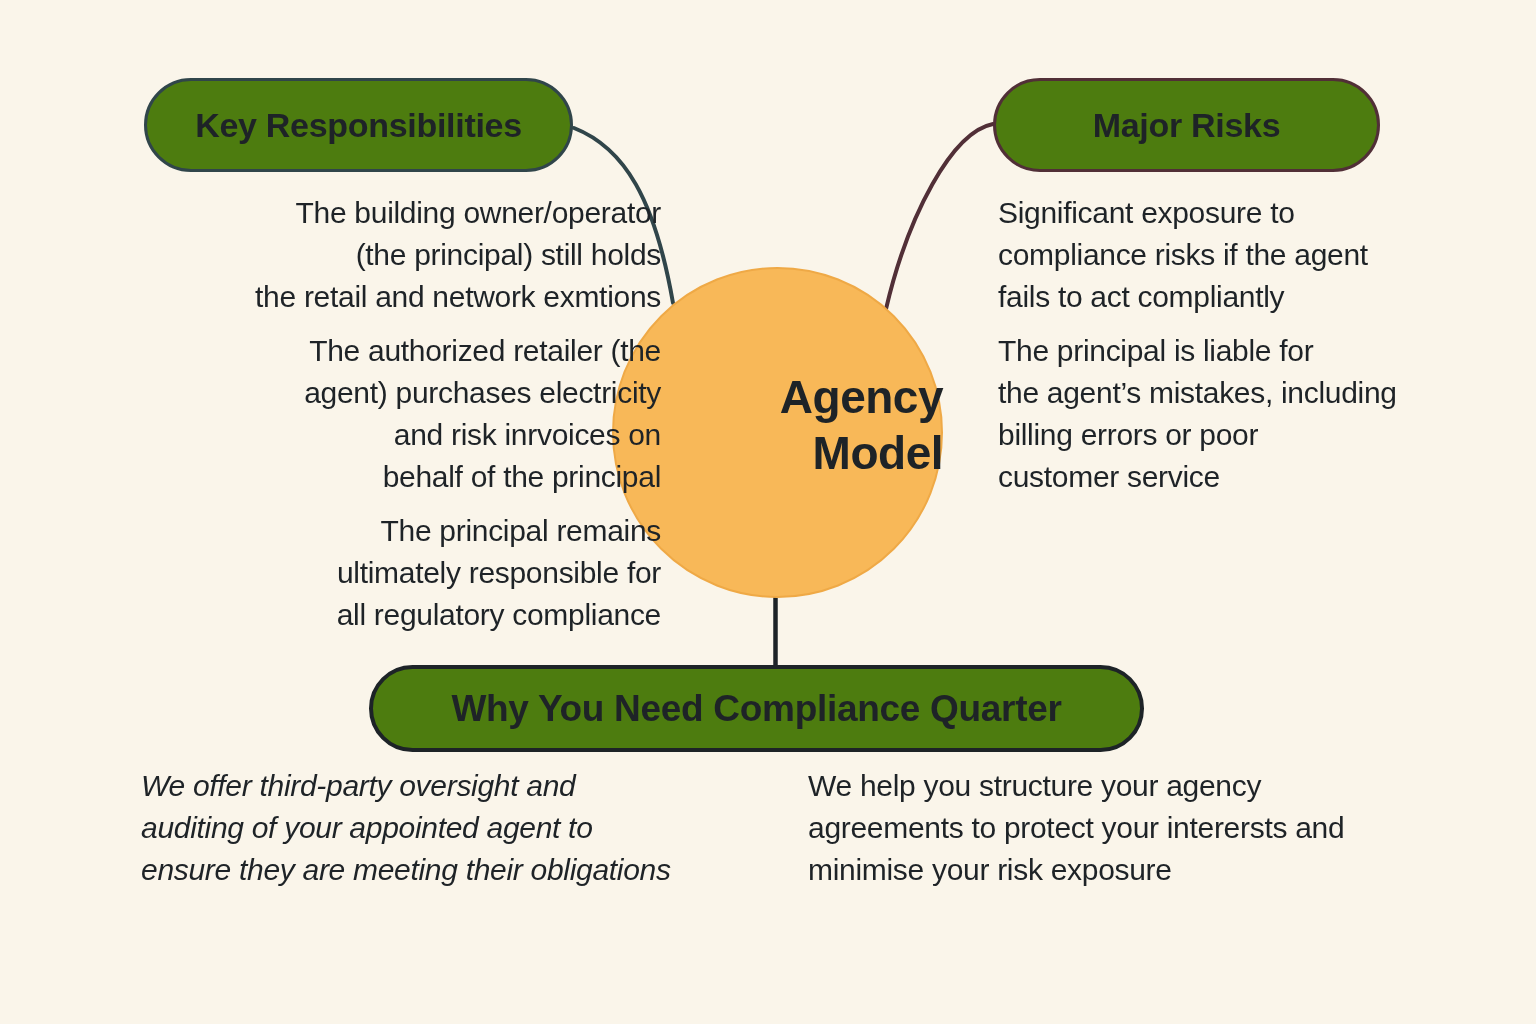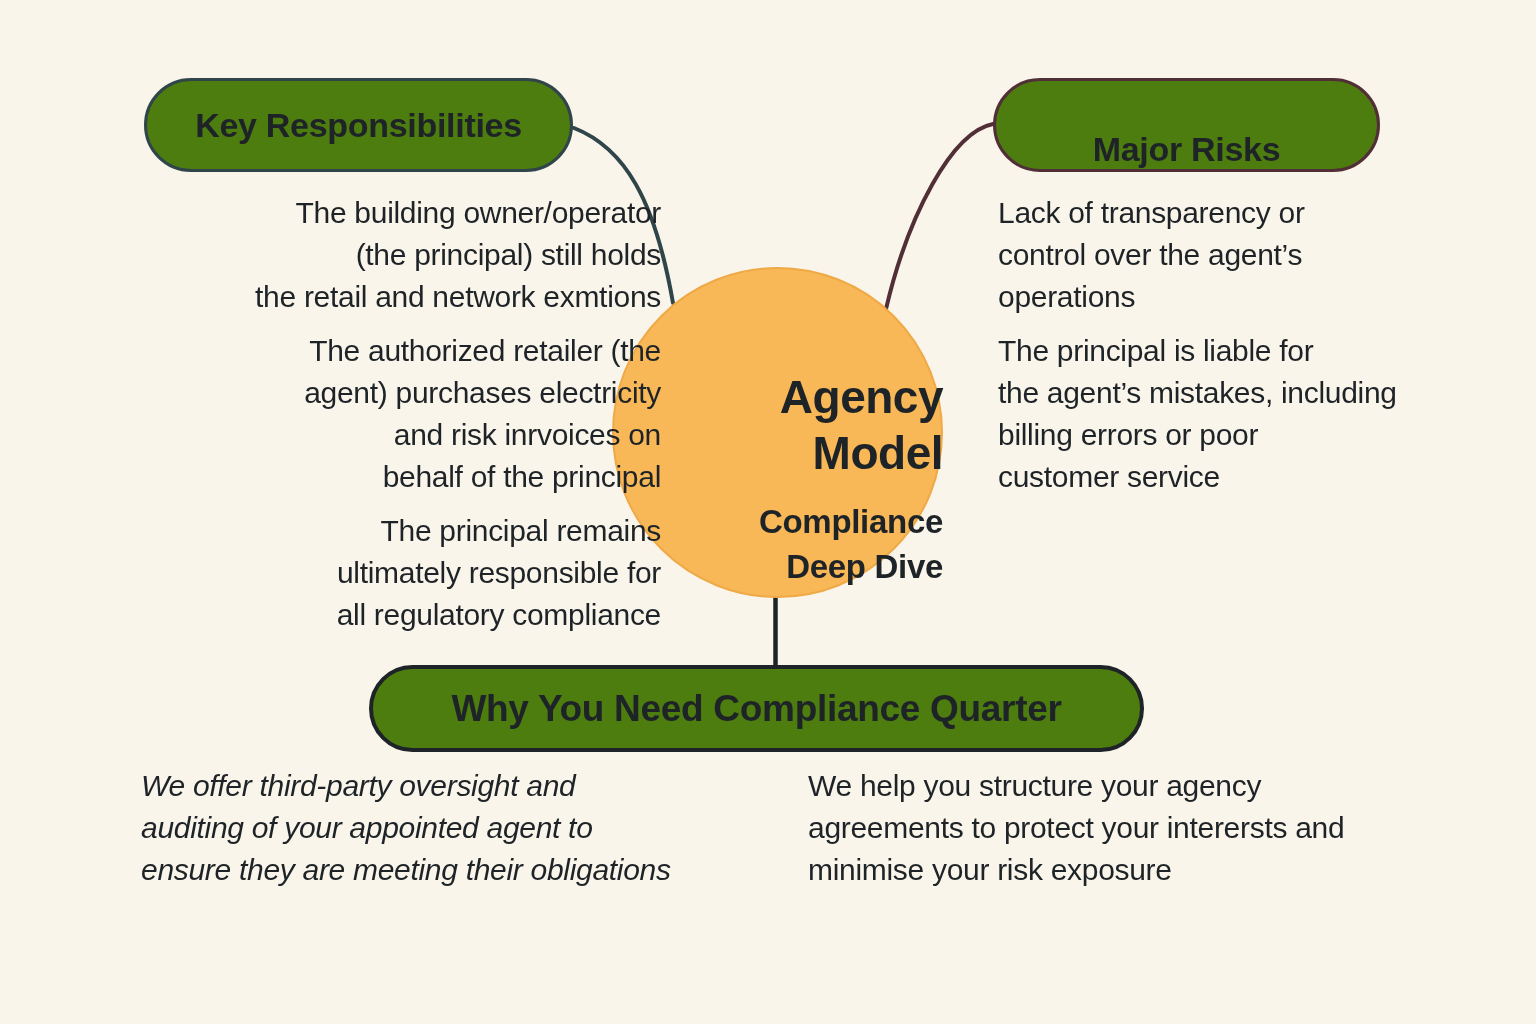--- a/index.html
+++ b/index.html
@@ -26,21 +26,21 @@
   .node-pill {
     position: absolute;
     display: flex;
     align-items: center;
     justify-content: center;
     border-radius: 60px;
     background: #4d7c0f;
     box-sizing: border-box;
   }
   .pill-resp  { left: 144px; top: 78px;  width: 429px; height: 94px; border: 3.5px solid #30454a; }
-  .pill-risks { left: 993px; top: 78px;  width: 387px; height: 94px; border: 3.5px solid #512f37; align-items: flex-end; }
+  .pill-risks { left: 993px; top: 78px;  width: 387px; height: 94px; border: 3.5px solid #512f37; }
   .pill-why   { left: 369px; top: 665px; width: 775px; height: 87px; border: 4px solid #1d2327; }
   .pill-label { font-weight: bold; font-size: 34px; letter-spacing: -0.3px; }
   .pill-why .pill-label { font-size: 37px; }
 
   .center-circle {
     position: absolute;
     left: 612px; top: 267px;
     width: 331px; height: 331px;
     border-radius: 50%;
     background: #f8b858;
@@ -86,45 +86,43 @@
   </div>
 
   <div class="node-pill pill-risks">
     <span class="pill-label">Major Risks</span>
   </div>
 
   <div class="center-circle"></div>
   <div class="center-text">
     <div class="center-title">Agency
 Model</div>
-    <div class="center-subtitle">Compliance
-Deep Dive</div>
   </div>
 
   <div class="node-pill pill-why">
     <span class="pill-label">Why You Need Compliance Quarter</span>
   </div>
 
   <div class="col col-left">
     <p class="body-text">The building owner/operator
 (the principal) still holds
 the retail and network exmtions</p>
     <p class="body-text">The authorized retailer (the
 agent) purchases electricity
 and risk inrvoices on
 behalf of the principal</p>
     <p class="body-text">The principal remains
 ultimately responsible for
 all regulatory compliance</p>
   </div>
 
   <div class="col col-right">
-    <p class="body-text">Lack of transparency or
-control over the agent’s
-operations</p>
+    <p class="body-text">Significant exposure to
+compliance risks if the agent
+fails to act compliantly</p>
     <p class="body-text">The principal is liable for
 the agent’s mistakes, including
 billing errors or poor
 customer service</p>
   </div>
 
   <p class="body-text bottom-left">We offer third-party oversight and
 auditing of your appointed agent to
 ensure they are meeting their obligations</p>
   <p class="body-text bottom-right">We help you structure your agency

